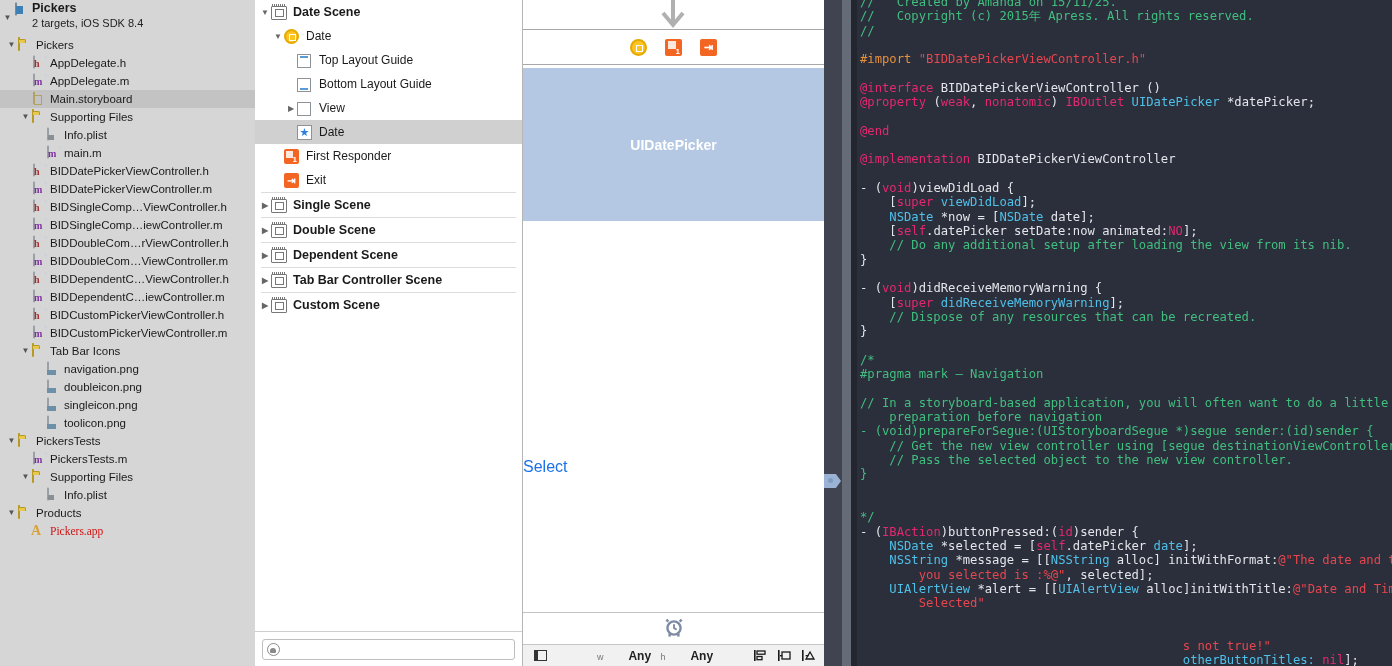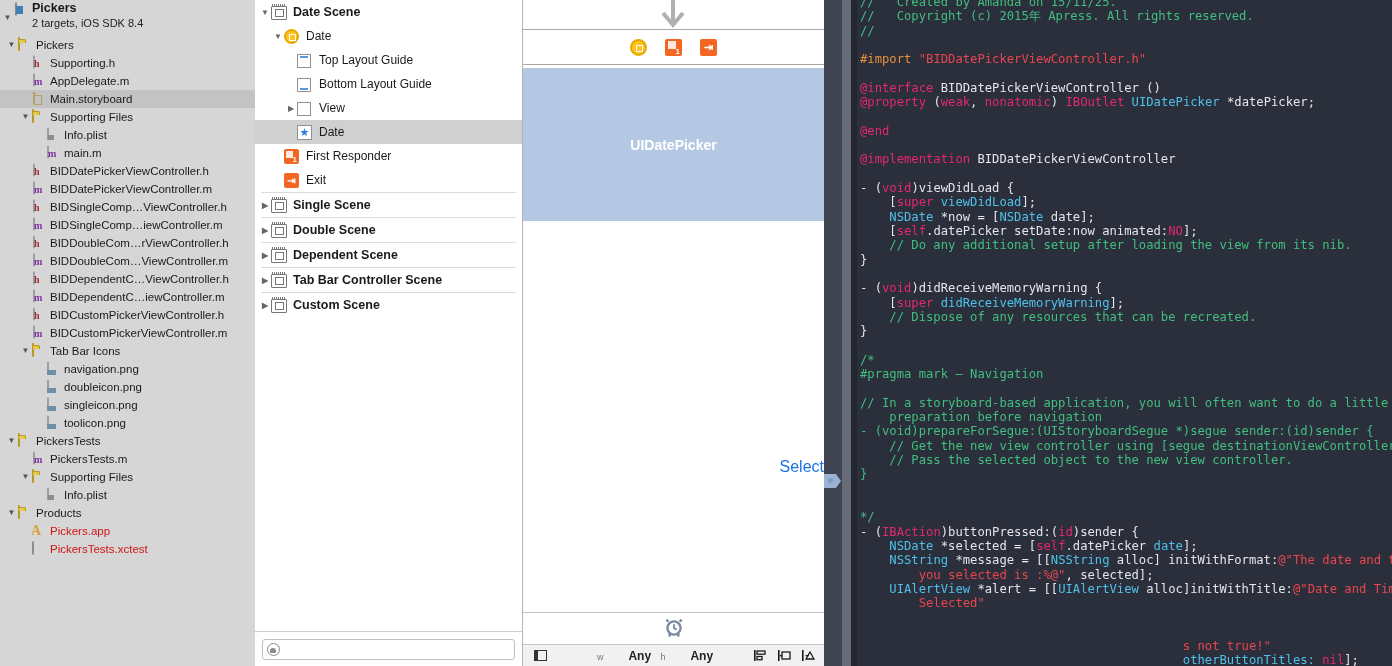--- a/index.html
+++ b/index.html
@@ -12,21 +12,21 @@
   #navigator { width:255px; height:666px; background:#d6d6d6; position:relative; overflow:hidden; flex:0 0 255px; }
   .nav-row { height:18px; display:flex; align-items:center; white-space:nowrap; padding-left:2px; font-size:11.5px; }
   .nav-row.selected { background:#c3c3c3; }
   .nav-row.header { height:36px; align-items:flex-start; padding-top:0; }
   .disc { width:11px; flex:0 0 11px; text-align:center; color:#555; font-size:8px; line-height:1; }
   .disc.empty { visibility:hidden; }
   .ficon { width:16px; height:15px; flex:0 0 16px; margin-right:3px; position:relative; display:inline-block; }
   .lbl { line-height:18px; }
   .lbl.bold { font-weight:bold; font-size:12.5px; }
   .sub { font-size:11px; color:#222; }
-  .red { color:#d01414; }
+  .red { color:#d01414;font-family:Liberation Serif, serif; }
 
   
   .ic-doc { border:1px solid #9aa0a6; background:#fff; width:12px; height:14px; border-radius:1px; margin-left:2px; }
   .ic-doc:after { content:""; position:absolute; right:0; top:0; border-left:4px solid transparent; border-top:4px solid #cdd2d6; }
   .ic-letter { position:absolute; left:3px; top:0px; font-size:10px; font-weight:bold; font-family:"Liberation Serif", serif; line-height:15px; }
   .ic-h .ic-letter { color:#a42c2c; }
   .ic-m .ic-letter { color:#7b2fa0; }
   .ic-folder { width:14px; height:11px; margin-top:3px; margin-left:1px; background:#e8c84a; border:1px solid #b79a25; border-radius:1px 2px 2px 2px; }
   .ic-folder:before { content:""; position:absolute; left:1px; top:1px; width:6px; height:3px; background:#e8c84a; border:1px solid #b79a25; border-bottom:none; border-radius:2px 2px 0 0; }
   .ic-proj { width:13px; height:14px; margin-left:2px; background:#fff; border:1px solid #7a8a95; border-radius:1px; }
@@ -81,21 +81,21 @@
   .dock-ic { width:17px; height:17px; position:relative; }
   .dock-vc { border-radius:50%; background:#fec423; border:2px solid #e6a900; }
   .dock-vc:before { content:""; position:absolute; left:4px; top:4px; width:5px; height:5px; border:1.5px solid #fff; }
   .dock-fr { background:#f26522; border-radius:2px; }
   .dock-fr:before { content:""; position:absolute; left:3px; top:2px; width:8px; height:8px; background:#fff; opacity:.85; }
   .dock-fr:after { content:"1"; position:absolute; right:2px; bottom:0; color:#fff; font-size:8px; font-weight:bold; }
   .dock-exit { background:#f26522; border-radius:2px; color:#fff; font-size:11px; text-align:center; line-height:17px; font-weight:bold; }
   .picker-area { position:absolute; left:0; right:0; top:68px; height:153px; background:#b4c8e4;
                  display:flex; align-items:center; justify-content:center; }
   .picker-label { color:#fff; font-weight:bold; font-size:14px; }
-  .select-btn { position:absolute; left:0; right:0; top:458px; text-align:right; color:#1a72e8; font-size:16px; }
+  .select-btn { position:absolute; left:0; right:0; top:458px; text-align:left; color:#1a72e8; font-size:16px; }
   .canvas-bottom-sep { position:absolute; left:0; right:0; bottom:53px; height:1px; background:#c2c2c2; }
   .tabbar-preview { position:absolute; left:0; right:0; bottom:22px; height:31px; background:#fff; display:flex; align-items:center; justify-content:center; }
   .canvas-toolbar { position:absolute; left:0; right:0; bottom:0; height:22px; background:#f1f1f1; border-top:1px solid #c6c6c6;
                     display:flex; align-items:center; font-size:12px; }
   .ct-left { width:34px; display:flex; justify-content:center; }
   .ct-sizeclass { flex:1; text-align:center; }
   .ct-sizeclass .w { font-size:9px; color:#777; }
   .ct-sizeclass .v { font-weight:bold; font-size:12px; color:#222;margin-left:25px; }
   .ct-right { display:flex; gap:9px; padding-right:8px; }
   .al-ic { width:15px; height:13px; position:relative; }
@@ -136,21 +136,21 @@
     </div>
     <div id="nav-list">
         <div class="nav-row">
           <div class="disc" style="margin-left: 4px;">▼</div>
           <div class="ficon"><span class="ic-folder"></span></div>
           <span class="lbl">Pickers</span>
         </div>
         <div class="nav-row">
           <div class="disc empty" style="margin-left: 18px;">▶</div>
           <div class="ficon ic-h"><span class="ic-doc"></span><span class="ic-letter">h</span></div>
-          <span class="lbl">Supporting.h</span>
+          <span class="lbl">AppDelegate.h</span>
         </div>
         <div class="nav-row">
           <div class="disc empty" style="margin-left: 18px;">▶</div>
           <div class="ficon ic-m"><span class="ic-doc"></span><span class="ic-letter">m</span></div>
           <span class="lbl">AppDelegate.m</span>
         </div>
         <div class="nav-row selected">
           <div class="disc empty" style="margin-left: 18px;">▶</div>
           <div class="ficon"><span class="ic-story"></span></div>
           <span class="lbl">Main.storyboard</span>
@@ -267,25 +267,20 @@
         </div>
         <div class="nav-row">
           <div class="disc" style="margin-left: 4px;">▼</div>
           <div class="ficon"><span class="ic-folder"></span></div>
           <span class="lbl">Products</span>
         </div>
         <div class="nav-row">
           <div class="disc empty" style="margin-left: 18px;">▶</div>
           <div class="ficon"><span class="ic-app"></span></div>
           <span class="lbl red">Pickers.app</span>
-        </div>
-        <div class="nav-row">
-          <div class="disc empty" style="margin-left: 18px;">▶</div>
-          <div class="ficon"><span class="ic-xctest"></span></div>
-          <span class="lbl red">PickersTests.xctest</span>
         </div>
       </div>
   </div>
 
   <div id="outline">
     <div id="ol-list">
         <div class="ol-row scene">
           <span class="tri" style="margin-left: 0px;">▼</span>
           <span class="oic">
             <span class="oic-scene" style="position: absolute;"></span>

